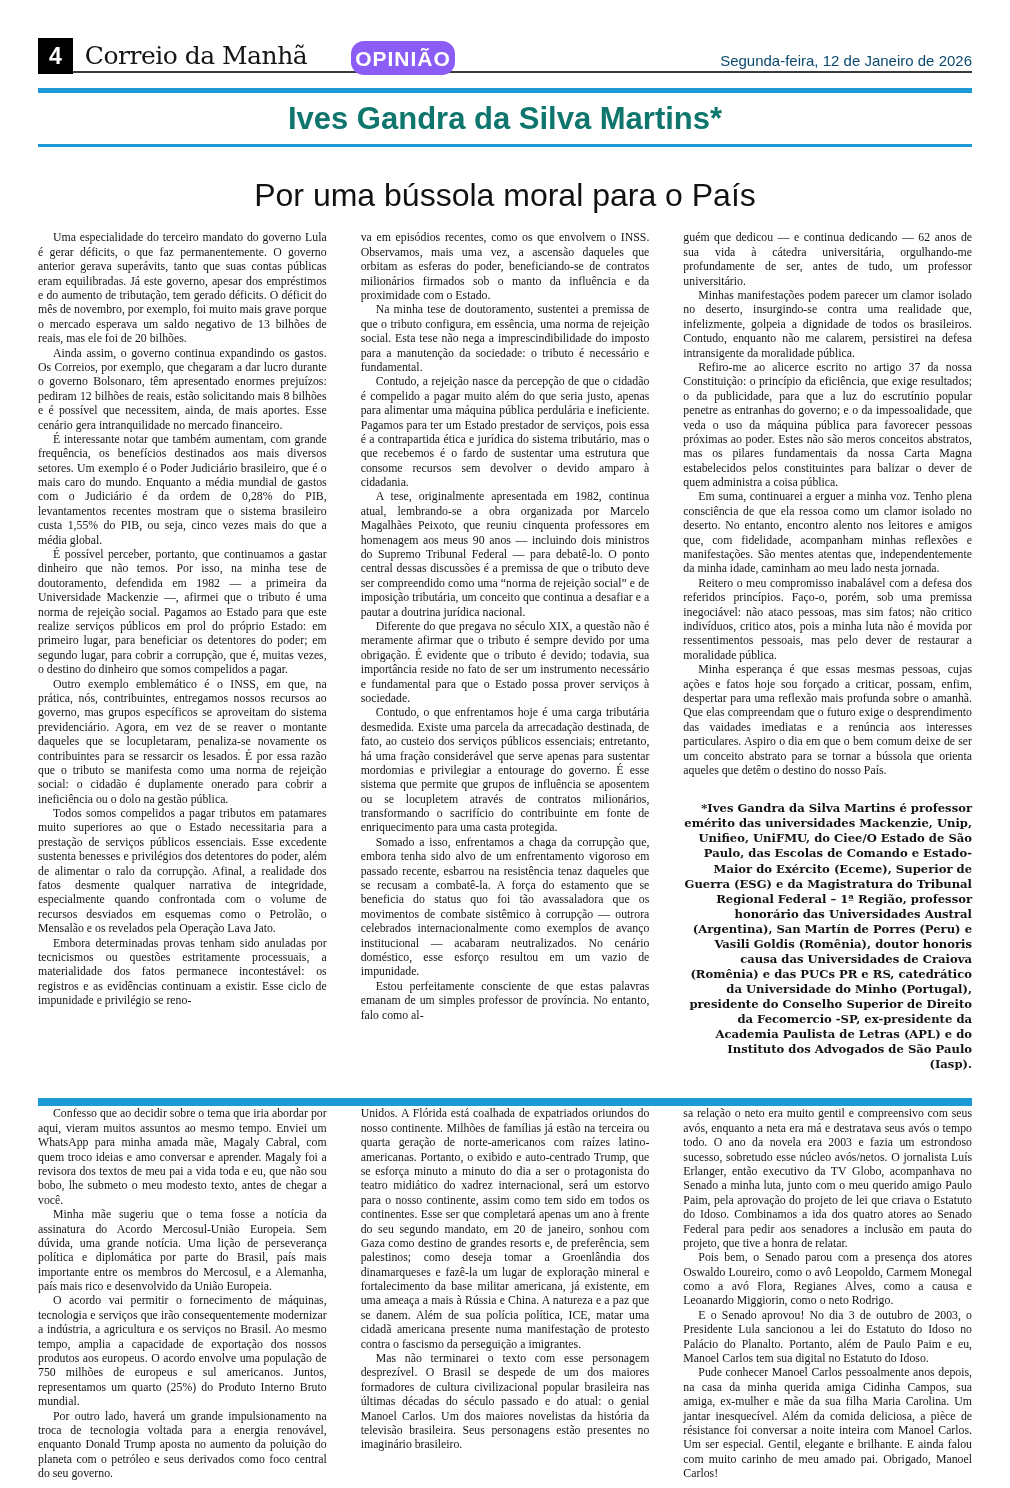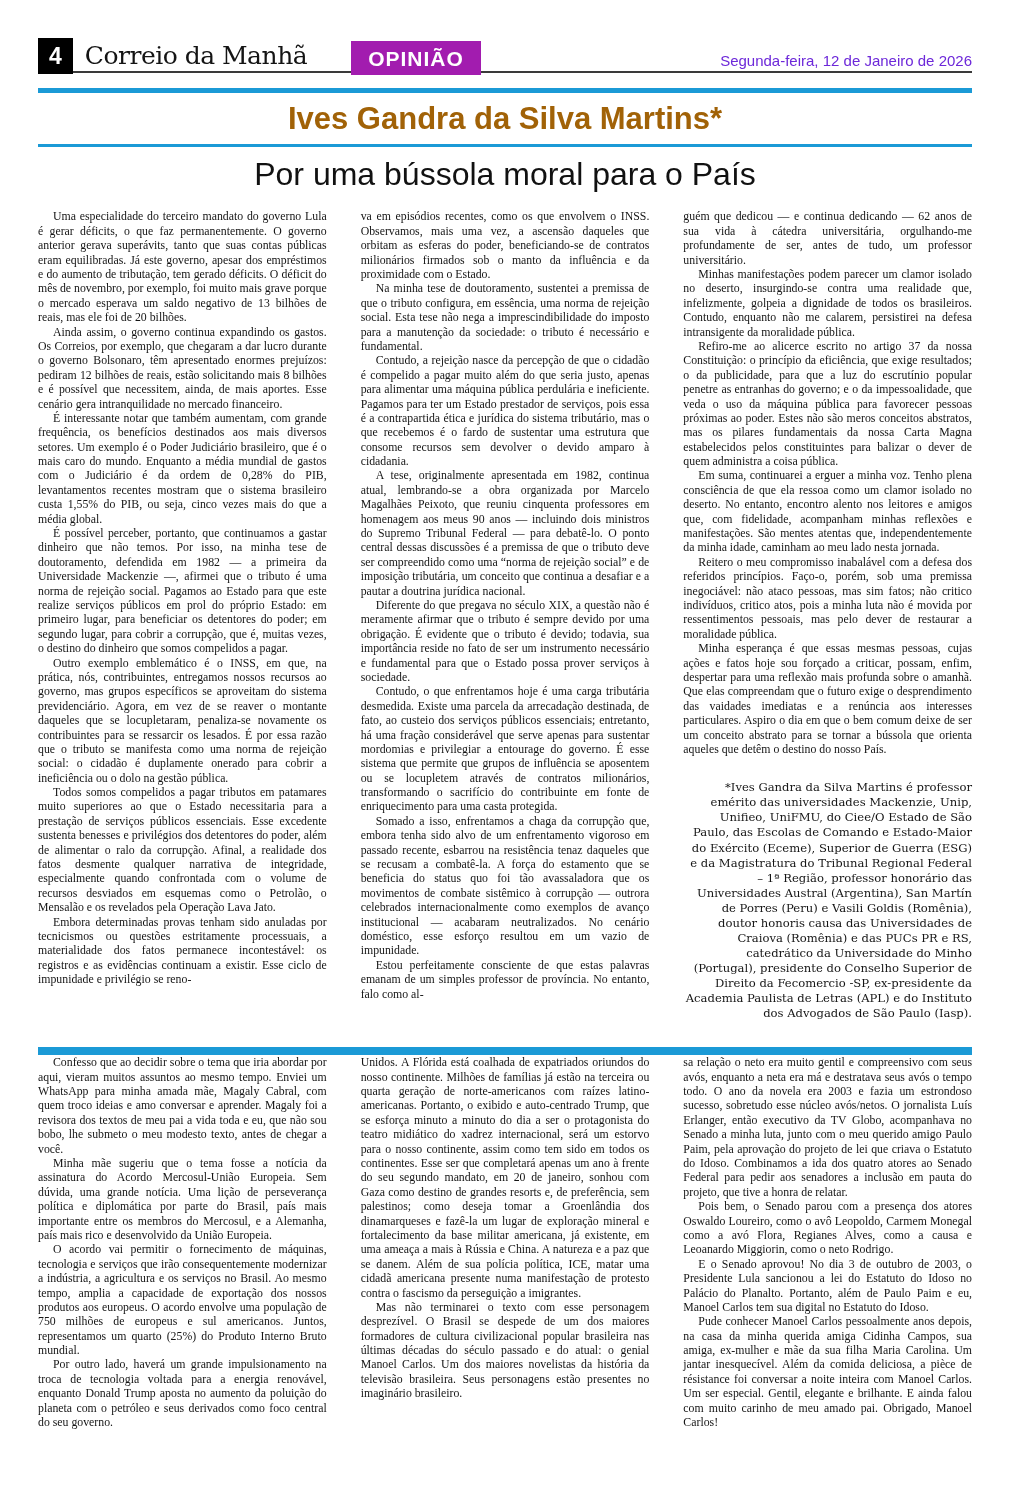--- a/index.html
+++ b/index.html
@@ -16,47 +16,47 @@
   .ph-left{display:flex;align-items:flex-end;}
   .pagenum-box{
     background:#000;color:#fff;font:700 23px/1 "Liberation Sans",sans-serif;
     padding:7px 11px 6px;margin-bottom:-3px;position:relative;z-index:2;
   }
   .masthead{
     font-family:"DejaVu Serif",serif;font-weight:400;font-size:25px;line-height:1;
     letter-spacing:-0.5px;margin:0 14px 3px 12px;white-space:nowrap;
   }
   .section-box{
-    background:#a21caf;color:#fff;font:700 21px/1 "Liberation Sans",sans-serif;
-    letter-spacing:1px;padding:7px 17px 6px;margin:0 0 -4px 30px;position:relative;z-index:2;
+    background:#8b5cf6;color:#fff;font:700 21px/1 "Liberation Sans",sans-serif;
+    letter-spacing:1px;padding:7px 4px 6px;margin:0 0 -4px 30px;position:relative;z-index:2;border-radius:13px;
   }
   .date{
-    font:15px/1 "Liberation Sans",sans-serif;color:#6d28d9;margin-bottom:3px;
+    font:15px/1 "Liberation Sans",sans-serif;color:#0c4a6e;margin-bottom:3px;
   }
   
   .rule-thick{height:5px;background:#1b9ad6;}
   .rule-thin{height:3px;background:#1b9ad6;}
   .art1 .rule-thick{margin-top:15px;}
   .art2{margin-top:26px;}
   .author{
     text-align:center;font:700 31px/1.15 "Liberation Sans",sans-serif;
-    color:#a16207;margin:8px 0 7px;
+    color:#0f766e;margin:8px 0 7px;
   }
   .headline{
     text-align:center;font:400 32px/1.15 "Liberation Sans",sans-serif;
-    color:#111;margin:9px 0 17px;
+    color:#111;margin:30px 0 17px;
   }
   
   .cols{display:flex;gap:34px;align-items:flex-start;}
   .col{flex:1 1 0;text-align:justify;font-size:11.8px;line-height:1.22;
        -webkit-hyphens:auto;hyphens:auto;}
   .para{margin:0;text-indent:15px;}
   .para.noindent{text-indent:0;}
   .para.bio{
-    text-indent:0;text-align:right;font-weight:400;
+    text-indent:0;text-align:right;font-weight:700;
     font-family:"DejaVu Serif",serif;font-size:11.6px;line-height:1.3;
     margin-top:24px;
   }
 </style>
 </head>
 <body>
 
 <div class="page">
 
   <header class="pagehead">

